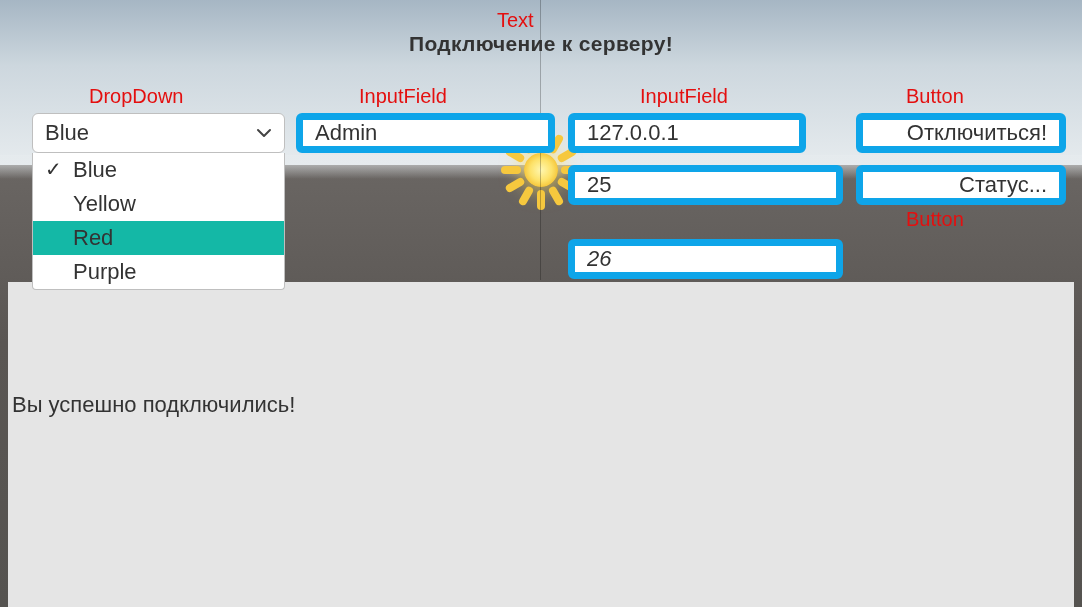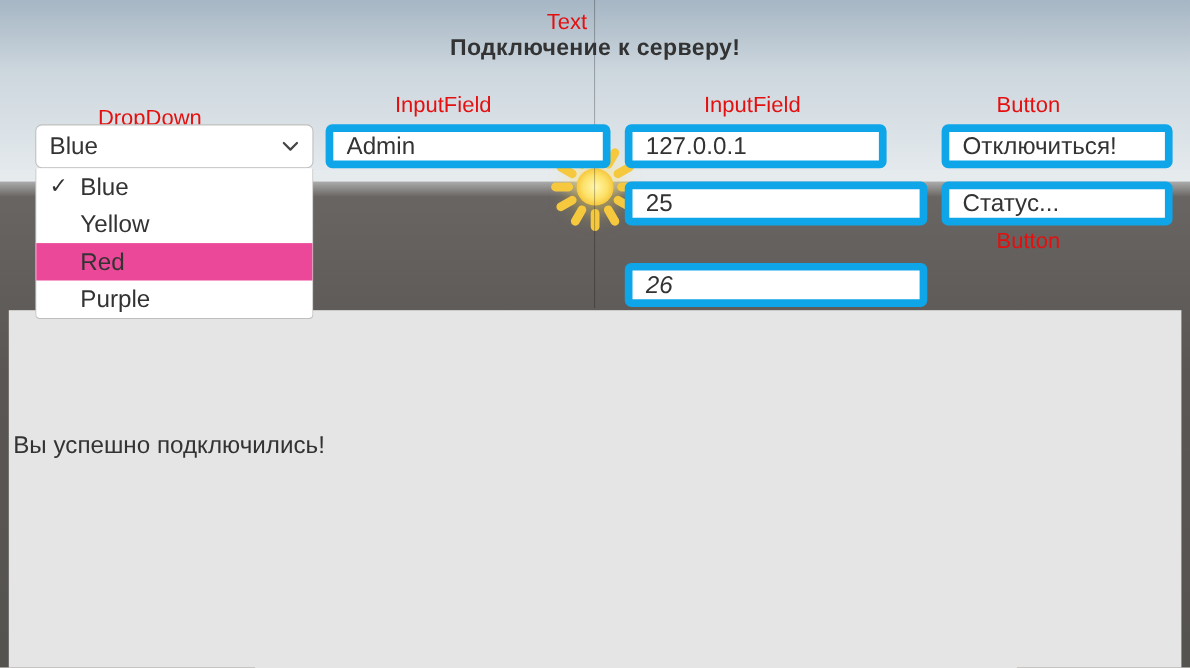--- a/index.html
+++ b/index.html
@@ -56,41 +56,41 @@
     background: #fff;
     border: 7px solid #0ea5e9;
     border-radius: 6px;
     height: 40px;
     font-size: 22px;
     color: #333;
     display: flex; align-items: center;
     padding: 0 12px;
   }
   .ui-input { outline: none; }
-  .ui-button { justify-content: flex-start; cursor: pointer; user-select: none; }
+  .ui-button { justify-content: flex-end; cursor: pointer; user-select: none; }
 
   .dropdown {
     position: absolute; left: 32px; top: 113px; width: 253px; height: 40px;
     background: #fff; border: 1px solid #bfbfbf; border-radius: 6px;
     display: flex; align-items: center; padding: 0 12px; font-size: 22px; color:#333;
     cursor: pointer;
   }
   .dropdown .chev { position: absolute; right: 10px; top: 50%; transform: translateY(-50%); }
   .dropdown-list {
     position: absolute; left: 32px; top: 153px; width: 253px;
     background: #fff; border: 1px solid #bfbfbf; border-top: none;
     border-radius: 0 0 4px 4px;
     font-size: 22px; color:#333;
     z-index: 5;
   }
   .dropdown-list .opt {
     height: 34px; display: flex; align-items: center; padding-left: 40px;
     position: relative; cursor: pointer;
   }
-  .dropdown-list .opt.hover { background: #ec4899; }
+  .dropdown-list .opt.hover { background: #14b8a6; }
   .dropdown-list .opt .check {
     position: absolute; left: 12px; top: 50%; transform: translateY(-55%);
     font-size: 20px; color: #333;
   }
 
   .log-area {
     position: absolute; left: 8px; top: 282px; right: 8px; bottom: 0;
     background: #e5e5e5;
   }
   .log-text {
@@ -118,21 +118,21 @@
     <div class="ray" style="transform: translate(-50%, 0px) rotate(210deg) translateY(20px); height: 20px;"></div>
     <div class="ray" style="transform: translate(-50%, 0px) rotate(240deg) translateY(20px); height: 20px;"></div>
     <div class="ray" style="transform: translate(-50%, 0px) rotate(270deg) translateY(20px); height: 20px;"></div>
     <div class="ray" style="transform: translate(-50%, 0px) rotate(300deg) translateY(20px); height: 20px;"></div>
     <div class="ray" style="transform: translate(-50%, 0px) rotate(330deg) translateY(20px); height: 20px;"></div>
   </div>
 
 <div class="vline"></div>
 
 <div class="annot" style="left:497px; top:9px;">Text</div>
-<div class="annot" style="left:89px;  top:97px;">DropDown</div>
+<div class="annot" style="left:89px;  top:85px;">DropDown</div>
 <div class="annot" style="left:359px; top:85px;">InputField</div>
 <div class="annot" style="left:640px; top:85px;">InputField</div>
 <div class="annot" style="left:652px; top:175px;">InputField</div>
 <div class="annot" style="left:652px; top:249px;">InputField</div>
 <div class="annot" style="left:906px; top:85px;">Button</div>
 <div class="annot" style="left:906px; top:208px;">Button</div>
 <div class="annot" style="left:444px; top:356px;">Немного измененный</div>
 <div class="annot" style="left:444px; top:382px;">InputField с ScrollBar'ом</div>
 
 <div class="title">Подключение к серверу!</div>

